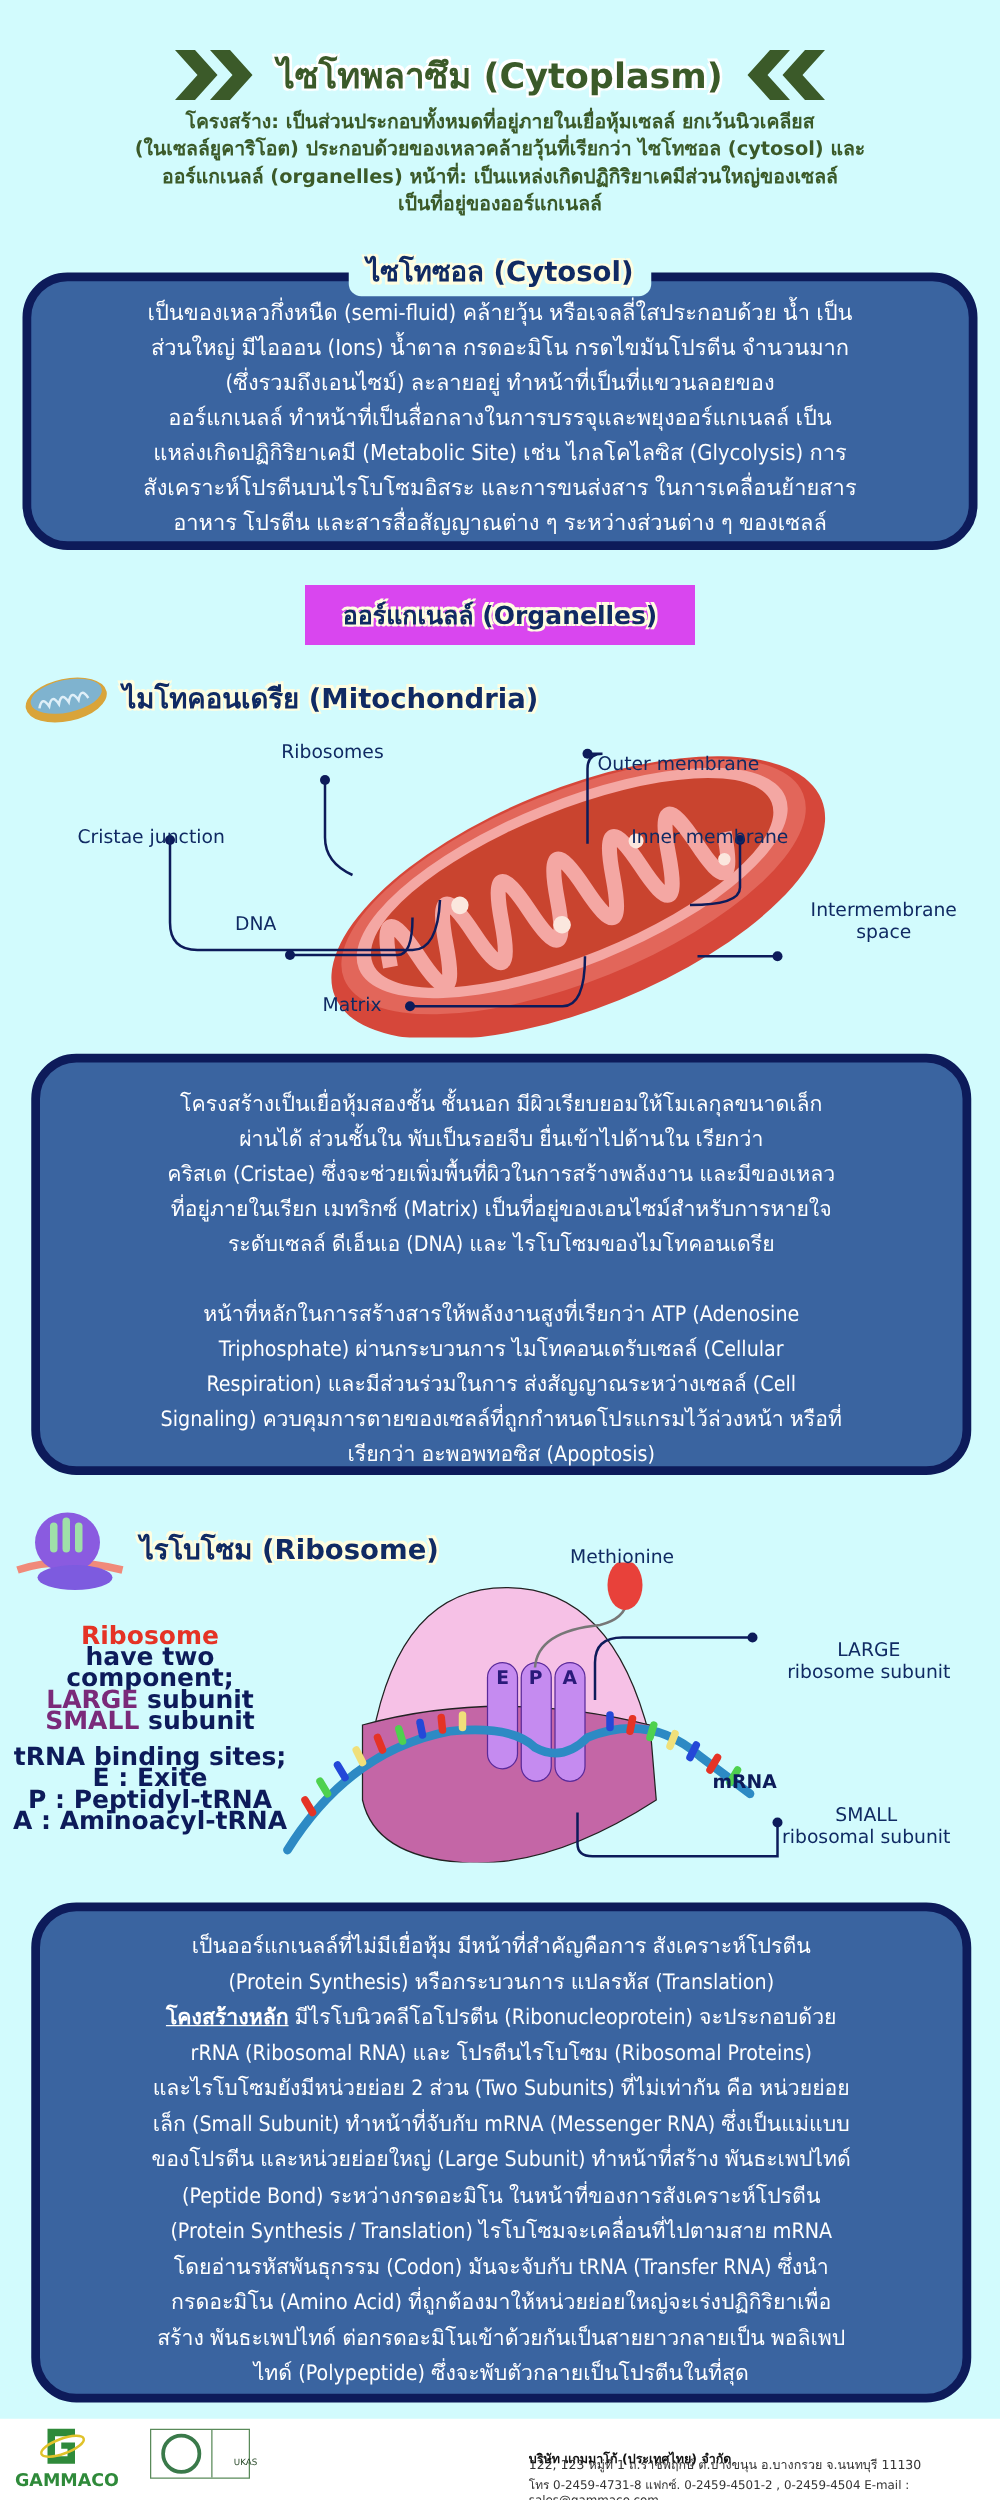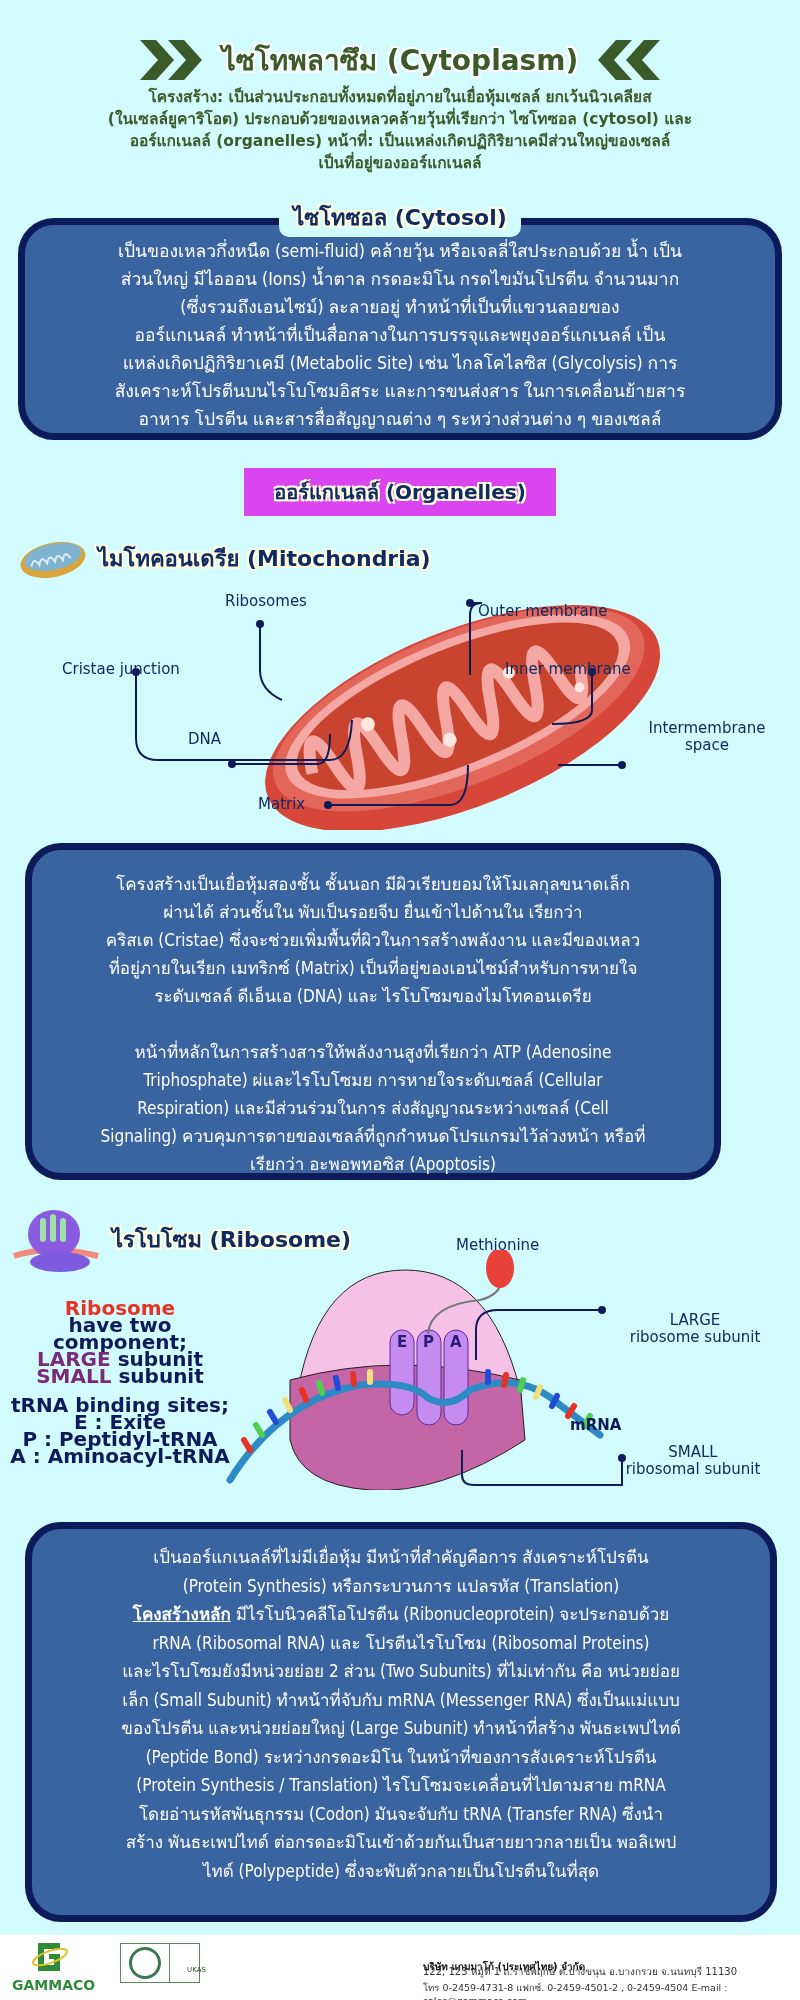--- a/index.html
+++ b/index.html
@@ -144,29 +144,29 @@
 <div class="lbl" style="left:478px; top:602px;">Outer membrane</div>
 <div class="lbl" style="left:62px; top:660px;">Cristae junction</div>
 <div class="lbl" style="left:505px; top:660px;">Inner membrane</div>
 <div class="lbl" style="left:188px; top:730px;">DNA</div>
 <div class="lbl c" style="left:632px; top:720px; width:150px; line-height:17px;">
   <div>Intermembrane</div>
   <div>space</div>
 </div>
 <div class="lbl" style="left:258px; top:795px;">Matrix</div>
 
-<div class="box" style="left:25px; top:843px; width:696px; height:337px; padding-top:20px; font-size:17px;">
+<div class="box" style="left:25px; top:843px; width:752px; height:337px; padding-top:20px; font-size:17px;">
   <div>โครงสร้างเป็นเยื่อหุ้มสองชั้น ชั้นนอก มีผิวเรียบยอมให้โมเลกุลขนาดเล็ก</div>
   <div>ผ่านได้ ส่วนชั้นใน พับเป็นรอยจีบ ยื่นเข้าไปด้านใน เรียกว่า</div>
   <div><span class="hl">คริสเต (Cristae)</span><span> ซึ่งจะช่วยเพิ่มพื้นที่ผิวในการสร้างพลังงาน และมีของเหลว</span></div>
   <div><span>ที่อยู่ภายในเรียก </span><span class="hl">เมทริกซ์ (Matrix)</span><span>  เป็นที่อยู่ของเอนไซม์สำหรับการหายใจ</span></div>
   <div>ระดับเซลล์ ดีเอ็นเอ (DNA) และ ไรโบโซมของไมโทคอนเดรีย</div>
   <div style="height:28px;"></div>
   <div><span>หน้าที่หลักในการสร้างสารให้พลังงานสูงที่เรียกว่า </span><span class="hl">ATP (Adenosine</span></div>
-  <div><span class="hl">Triphosphate)</span><span> ผ่และไรโบโซมย การหายใจระดับเซลล์ (Cellular</span></div>
+  <div><span class="hl">Triphosphate)</span><span> ผ่านกระบวนการ ไมโทคอนเดรับเซลล์ (Cellular</span></div>
   <div>Respiration) และมีส่วนร่วมในการ ส่งสัญญาณระหว่างเซลล์ (Cell</div>
   <div>Signaling) ควบคุมการตายของเซลล์ที่ถูกกำหนดโปรแกรมไว้ล่วงหน้า หรือที่</div>
   <div><span>เรียกว่า </span><span class="hl">อะพอพทอซิส (Apoptosis)</span></div>
 </div>
 
 <div class="organelle-head" style="left:10px; top:1204px;">
   <svg width="92" height="70" viewBox="0 0 92 70">
     <path d="M4 52 Q40 40 88 52" stroke="#f08a7a" stroke-width="6" fill="none"></path>
     <ellipse cx="44" cy="30" rx="26" ry="24" fill="#8a5be0"></ellipse>
     <ellipse cx="50" cy="58" rx="30" ry="10" fill="#7d5bdf"></ellipse>
@@ -244,20 +244,21 @@
   <div><span>เป็นออร์แกเนลล์ที่ไม่มีเยื่อหุ้ม มีหน้าที่สำคัญคือการ </span><span class="hl">สังเคราะห์โปรตีน</span></div>
   <div><span class="hl">(Protein Synthesis)</span><span> หรือ</span><span class="hl">กระบวนการ แปลรหัส (Translation)</span></div>
   <div><span class="u">โคงสร้างหลัก</span><span> มีไรโบนิวคลีโอโปรตีน (Ribonucleoprotein) จะประกอบด้วย</span></div>
   <div>rRNA (Ribosomal RNA) และ โปรตีนไรโบโซม (Ribosomal Proteins)</div>
   <div>และไรโบโซมยังมีหน่วยย่อย 2 ส่วน (Two Subunits) ที่ไม่เท่ากัน คือ หน่วยย่อย</div>
   <div>เล็ก (Small Subunit) ทำหน้าที่จับกับ mRNA (Messenger RNA) ซึ่งเป็นแม่แบบ</div>
   <div>ของโปรตีน และหน่วยย่อยใหญ่ (Large Subunit) ทำหน้าที่สร้าง พันธะเพปไทด์</div>
   <div><span>(Peptide Bond) ระหว่างกรดอะมิโน  </span><span class="hl">ในหน้าที่ของการสังเคราะห์โปรตีน</span></div>
   <div class="hl">(Protein Synthesis / Translation) ไรโบโซมจะเคลื่อนที่ไปตามสาย mRNA</div>
   <div class="hl">โดยอ่านรหัสพันธุกรรม (Codon) มันจะจับกับ tRNA (Transfer RNA) ซึ่งนำ</div>
+  <div class="hl">กรดอะมิโน (Amino Acid) ที่ถูกต้องมาให้หน่วยย่อยใหญ่จะเร่งปฏิกิริยาเพื่อ</div>
   <div class="hl">สร้าง พันธะเพปไทด์ ต่อกรดอะมิโนเข้าด้วยกันเป็นสายยาวกลายเป็น พอลิเพป</div>
   <div class="hl">ไทด์ (Polypeptide) ซึ่งจะพับตัวกลายเป็นโปรตีนในที่สุด</div>
 </div>
 
 <div class="footer">
   <svg class="abs" style="left:30px; top:4px;" width="40" height="36" viewBox="0 0 40 36">
     <path d="M8 4 H30 V10 H14 V26 H24 V20 H19 V15 H30 V32 H8 Z" fill="#2f8a3a"></path>
     <ellipse cx="20" cy="18" rx="18" ry="6" fill="none" stroke="#e0c22a" stroke-width="2" transform="rotate(-20 20 18)"></ellipse>
   </svg>
   <div class="abs" style="left:12px; top:42px; font-weight:bold; font-size:14px; color:#2f8a3a;">GAMMACO</div>

